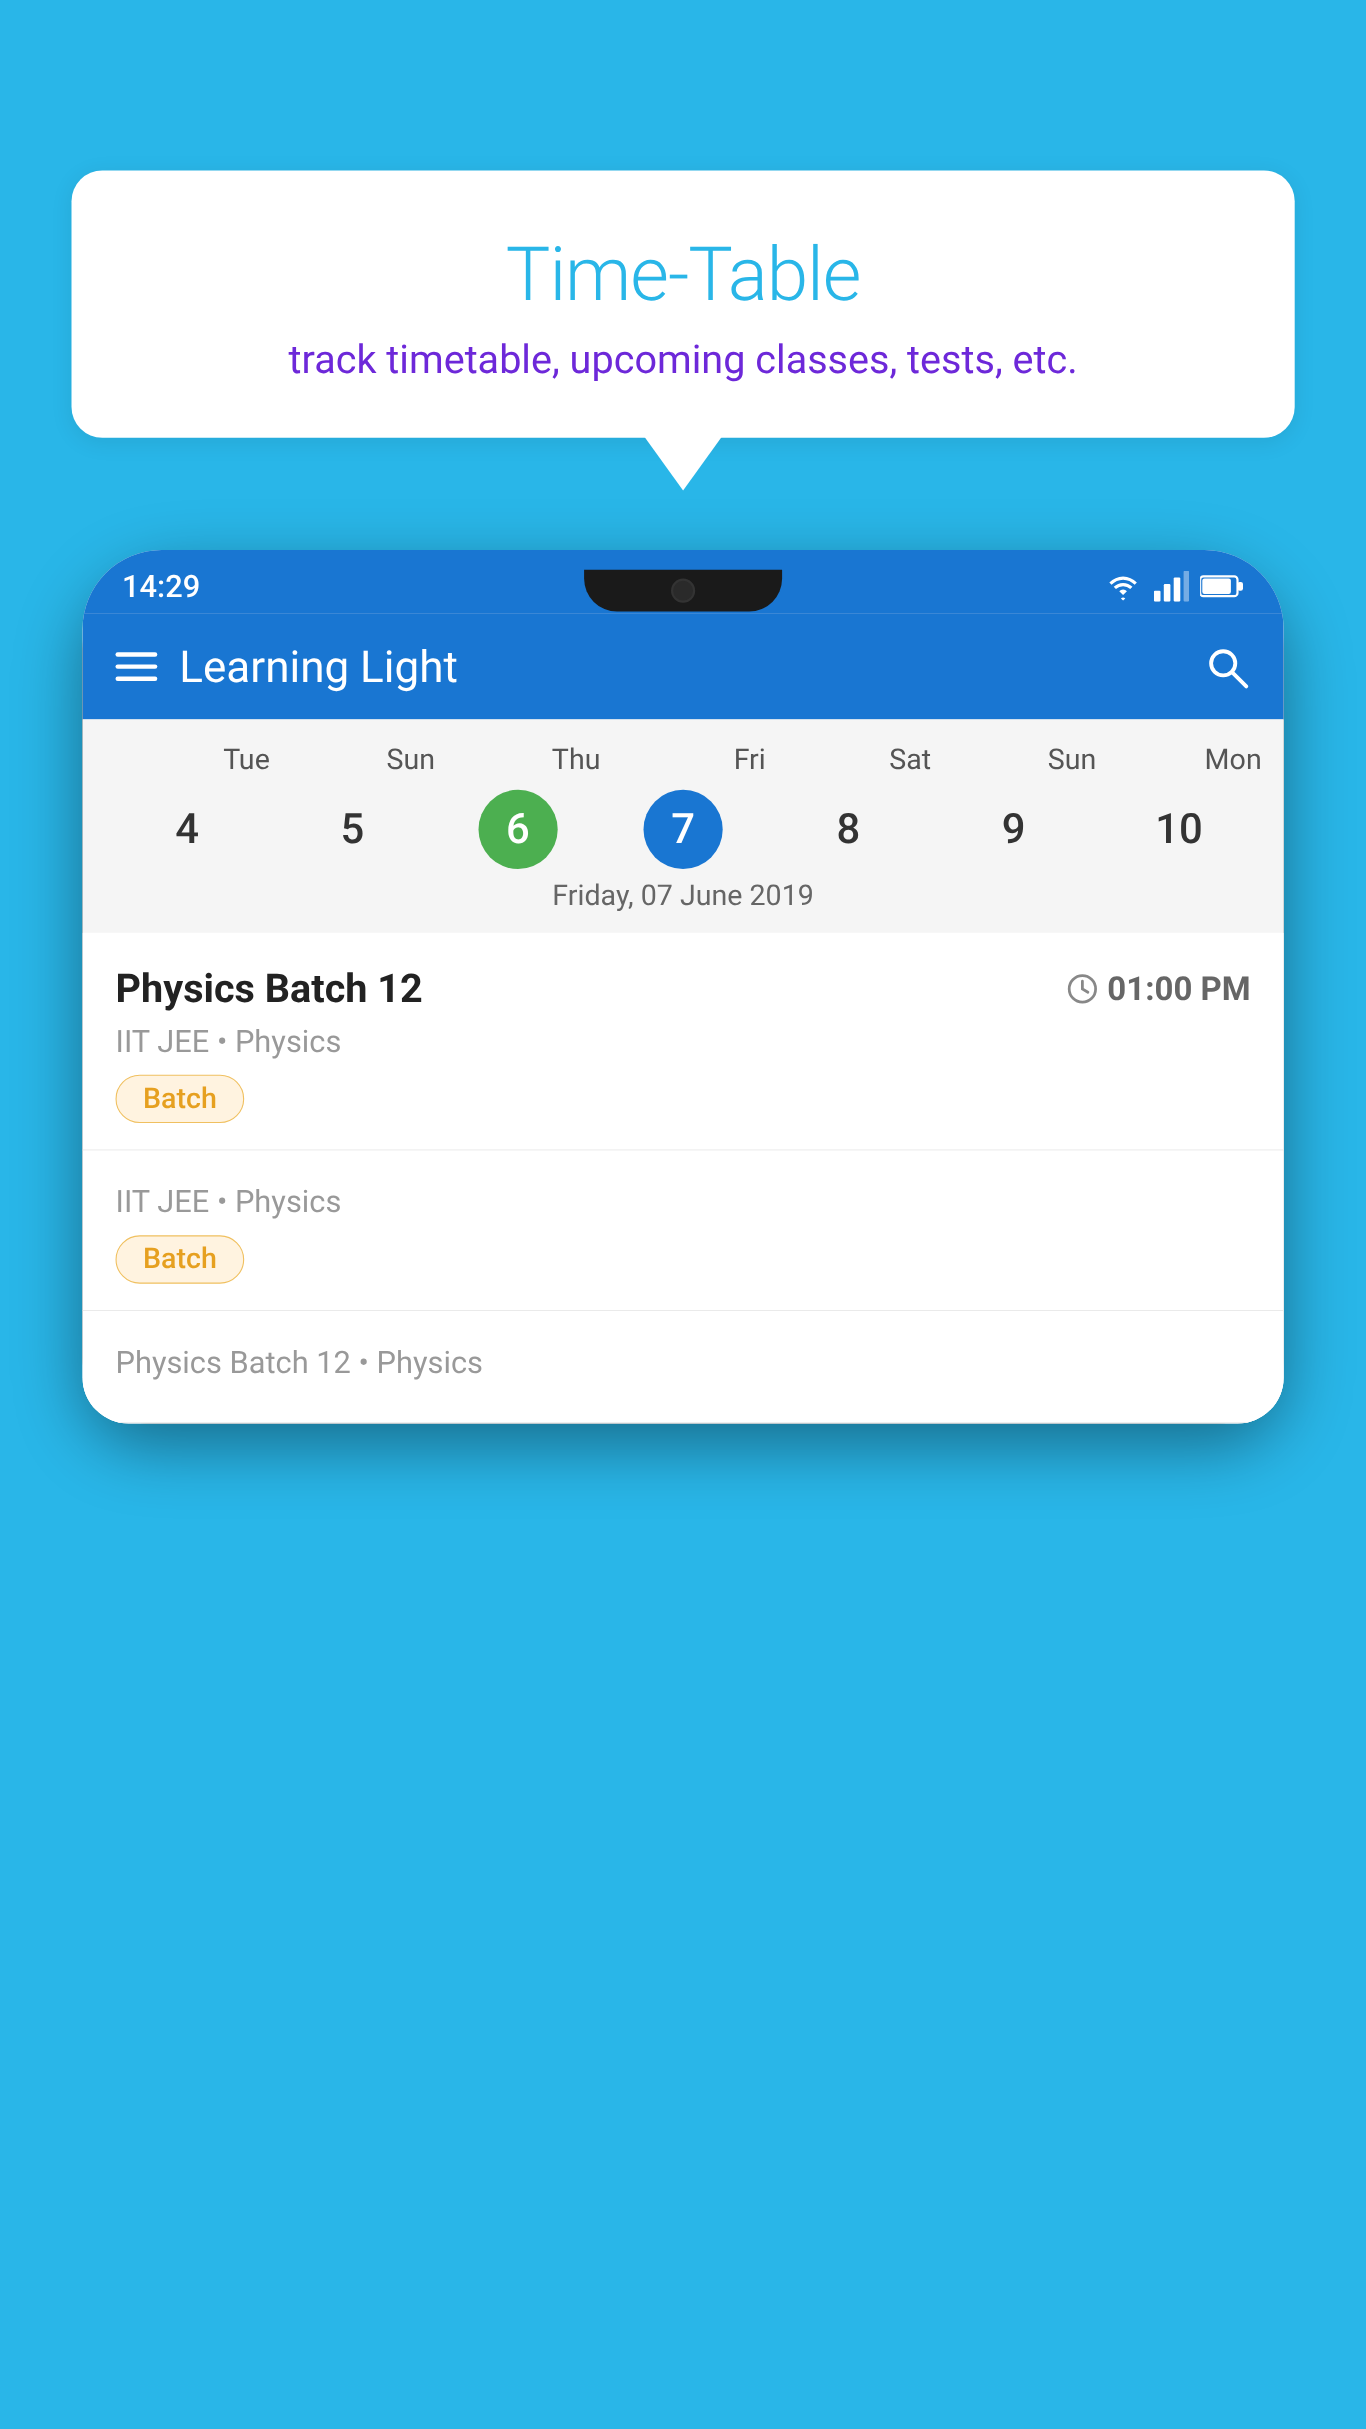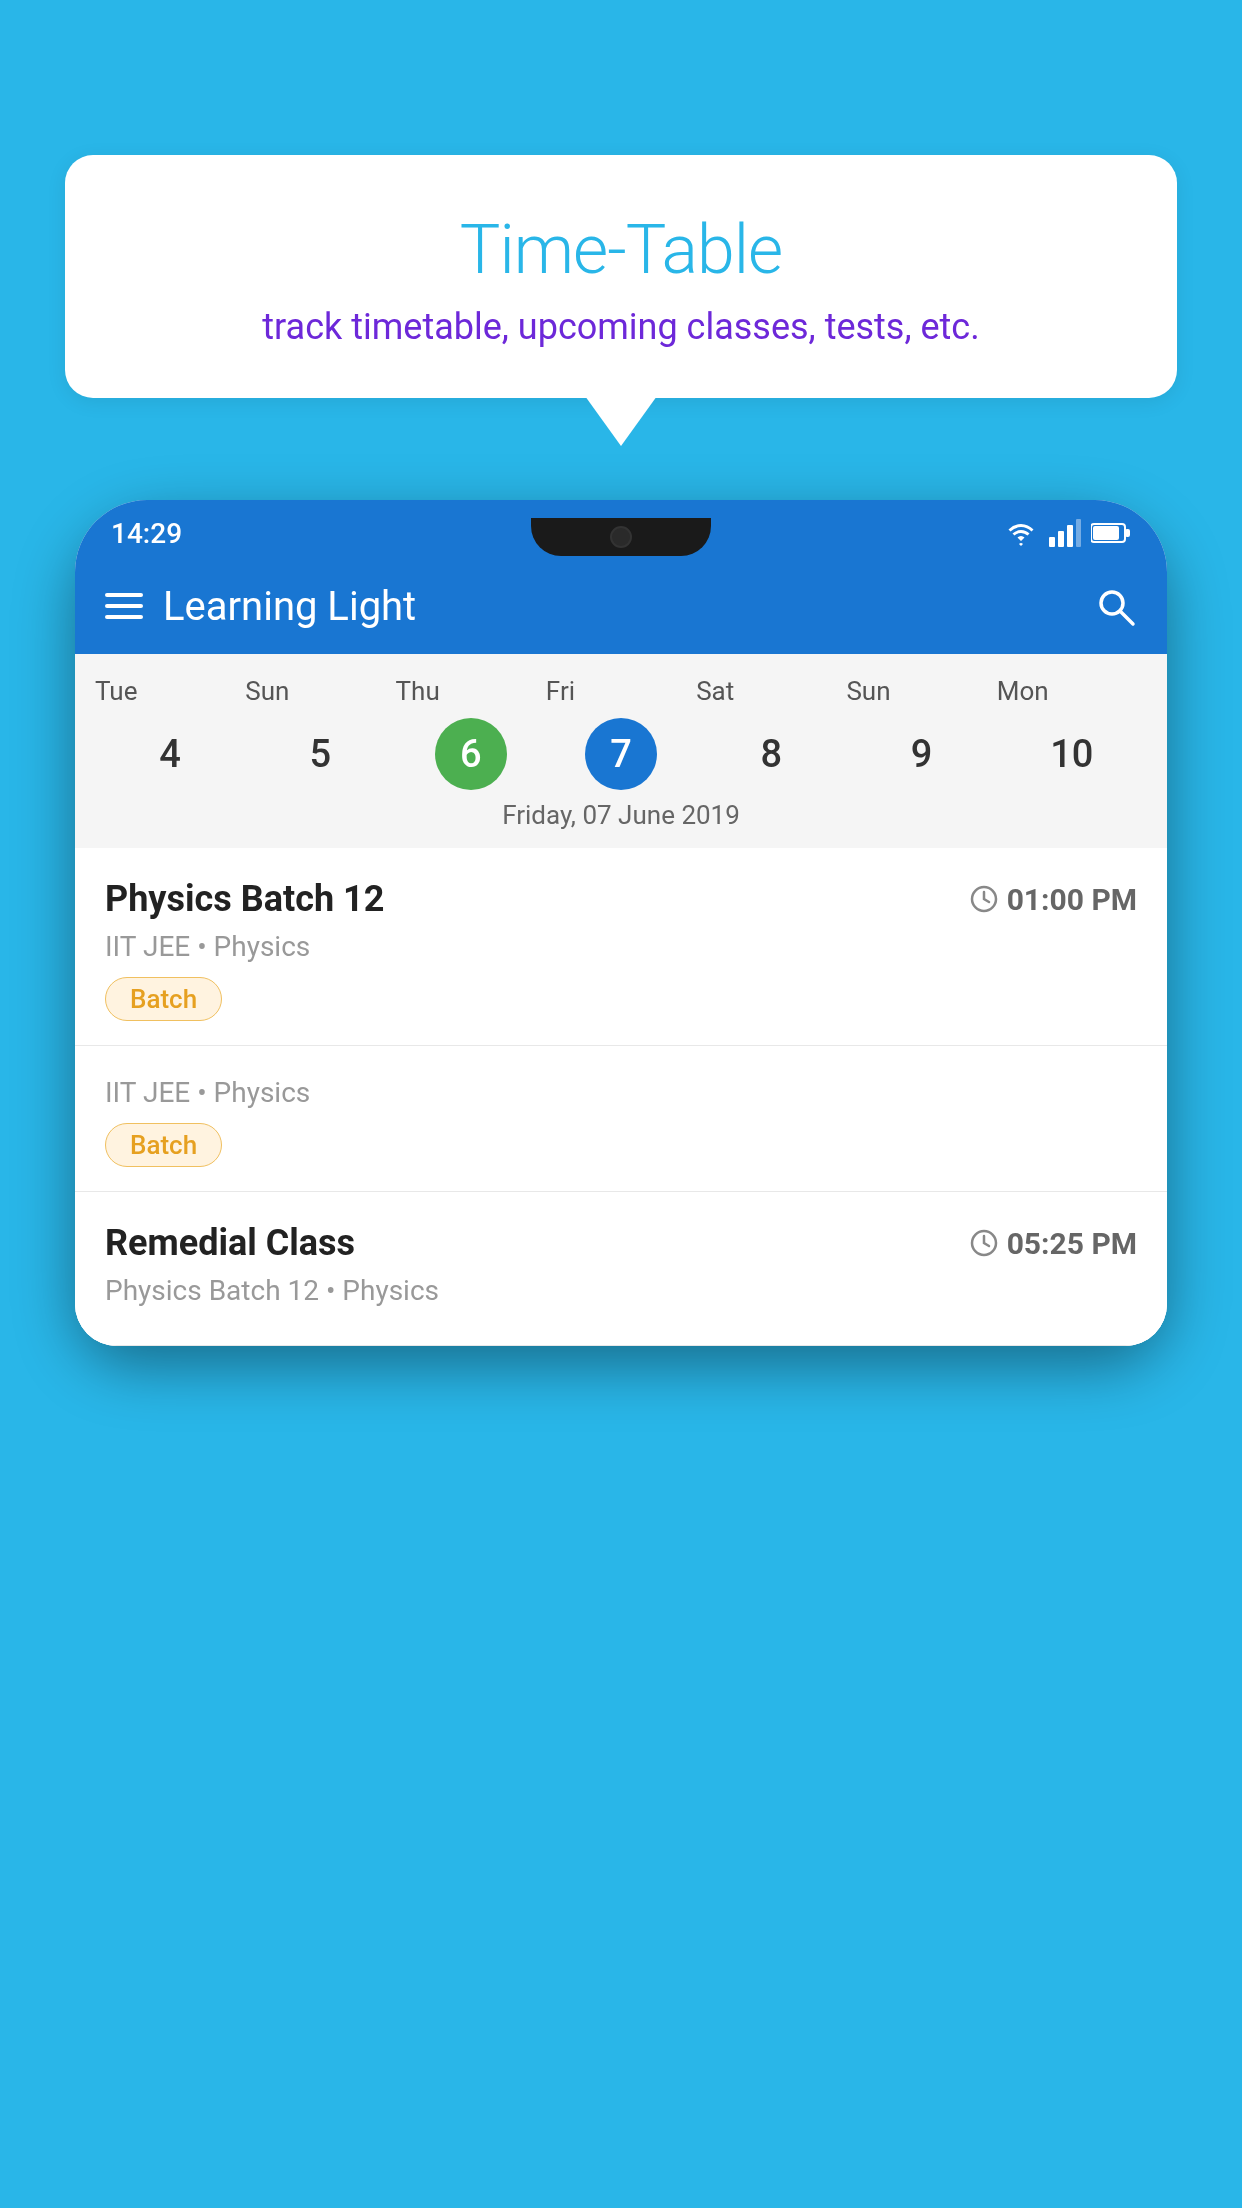--- a/index.html
+++ b/index.html
@@ -165,21 +165,21 @@
 
     
     .calendar-strip {
       background: #f5f5f5;
       padding: 22px 20px 14px;
     }
 
     .day-labels {
       display: grid;
       grid-template-columns: repeat(7, 1fr);
-      text-align: left;
+      text-align: right;
       margin-bottom: 12px;
     }
 
     .day-label {
       font-size: 26px;
       color: #555;
       font-weight: 400;
     }
 
     .day-numbers {
@@ -363,29 +363,19 @@
           <div class="class-meta">IIT JEE • Physics</div>
           <div class="batch-badge">Batch</div>
         </div>
 
         <div class="schedule-item">
           <div class="class-meta">IIT JEE • Physics</div>
           <div class="batch-badge">Batch</div>
         </div>
 
         <div class="schedule-item">
-          <div class="schedule-item-header">
-            <div class="class-name">Remedial Class</div>
-            <div class="class-time">
-              <svg width="30" height="30" viewBox="0 0 30 30" fill="none">
-                <circle cx="15" cy="15" r="12" stroke="#888" stroke-width="2.5"></circle>
-                <polyline points="15,8 15,15 20,18" stroke="#888" stroke-width="2.5" stroke-linecap="round"></polyline>
-              </svg>
-              05:25 PM
-            </div>
-          </div>
           <div class="class-meta">Physics Batch 12 • Physics</div>
         </div>
 
       </div>
     </div>
   </div>
 </div>
 
 </body></html>

